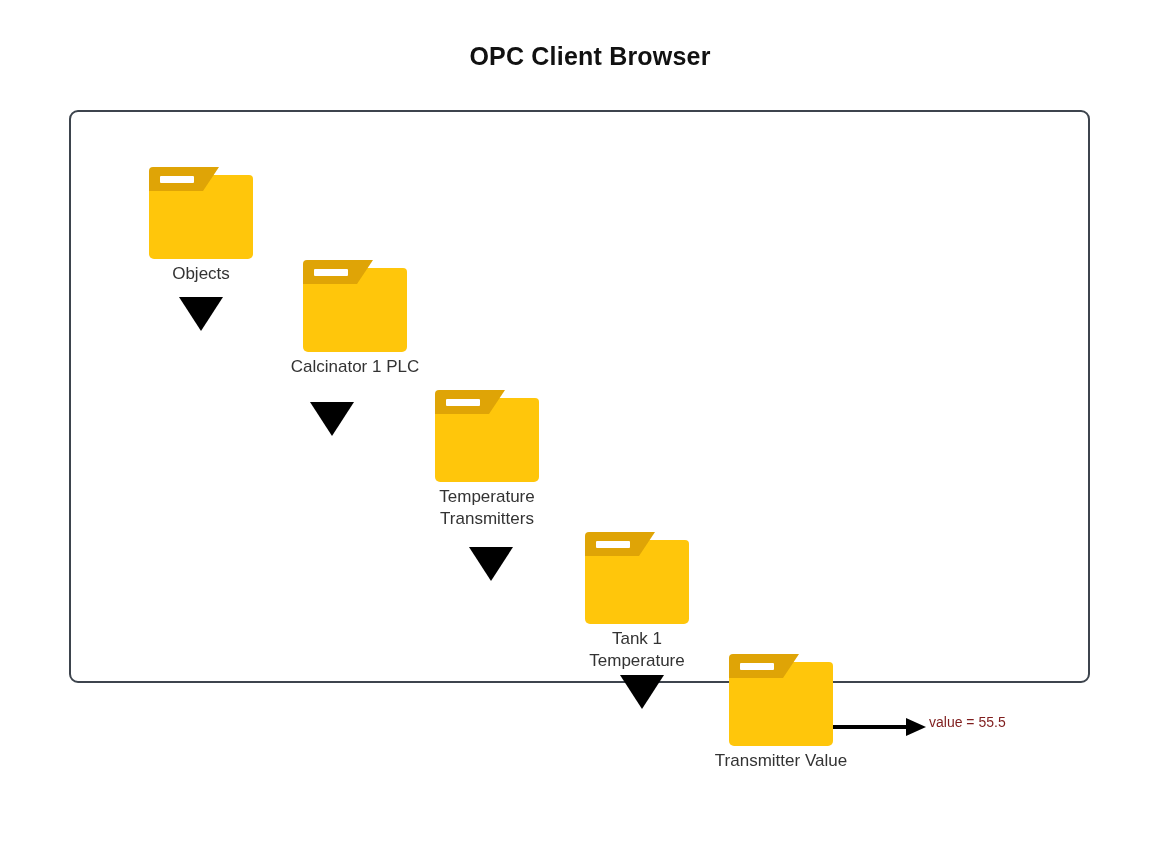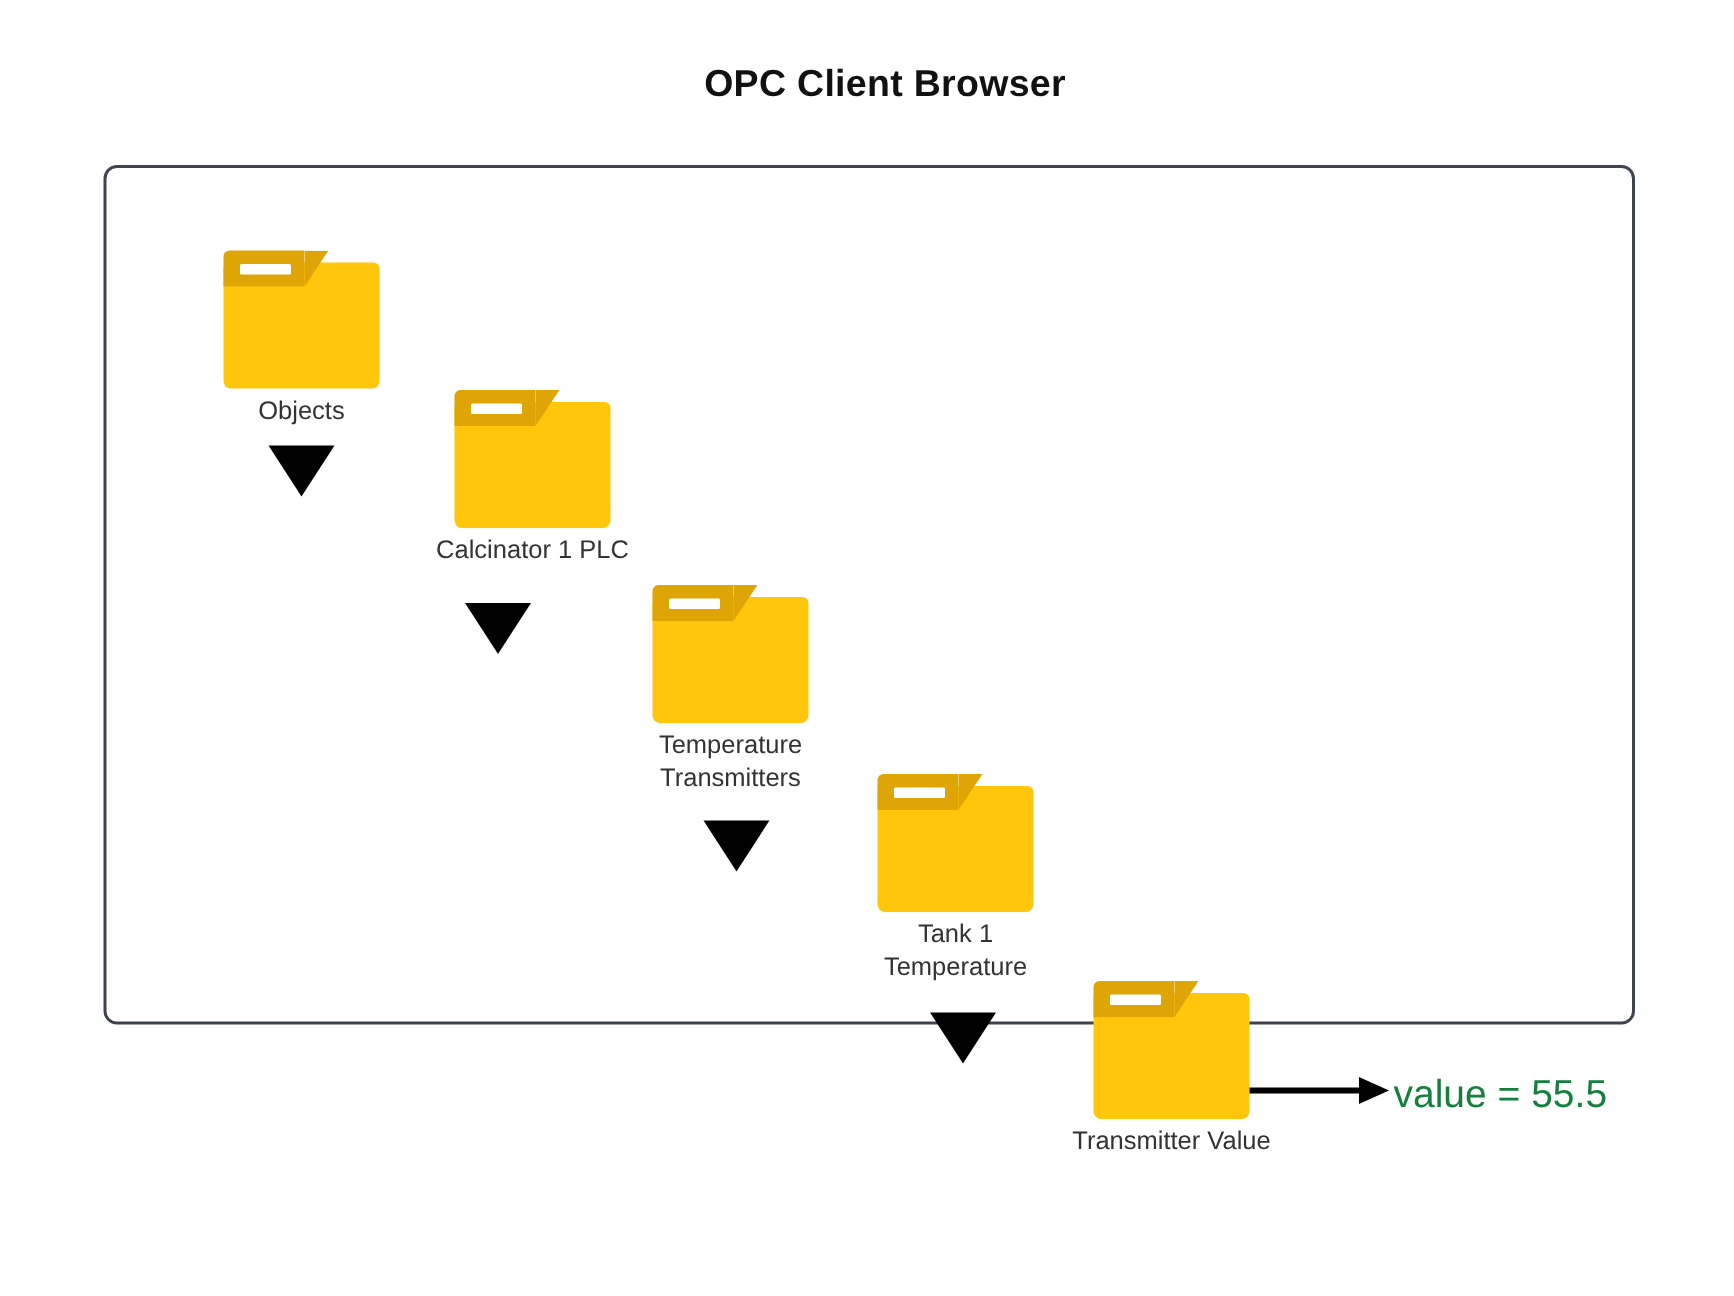--- a/index.html
+++ b/index.html
@@ -116,22 +116,22 @@
     top: -7px;
     width: 0;
     height: 0;
     border-top: 9px solid transparent;
     border-bottom: 9px solid transparent;
     border-left: 20px solid #000000;
   }
 
   .value-text {
     position: absolute;
-    font-size: 26px;
-    color: #15803d;
+    font-size: 14px;
+    color: #7f1d1d;
     white-space: nowrap;
   }
 </style>
 </head>
 <body>
 
 <div id="page-title">OPC Client Browser</div>
 
 <div id="canvas-frame">
 
@@ -165,21 +165,21 @@
       <div class="folder-tab" style="width:54px;"></div>
       <div class="folder-tab-notch" style="left:54px;"></div>
       <div class="folder-tab-stripe" style="left:11px; top:9px; width:34px;"></div>
     </div>
     <div class="node-label" style="left:-38px; top:96px; width:180px;">Temperature
 Transmitters</div>
   </div>
 
   <div class="arrow-triangle" style="left:398px; top:435px;"></div>
 
-  <div class="node" style="left:514px; top:404px;">
+  <div class="node" style="left:514px; top:420px;">
     <div class="folder-icon" style="width:104px; height:92px;">
       <div class="folder-body"></div>
       <div class="folder-tab" style="width:54px;"></div>
       <div class="folder-tab-notch" style="left:54px;"></div>
       <div class="folder-tab-stripe" style="left:11px; top:9px; width:34px;"></div>
     </div>
     <div class="node-label" style="left:-38px; top:96px; width:180px;">Tank 1
 Temperature</div>
   </div>
 

